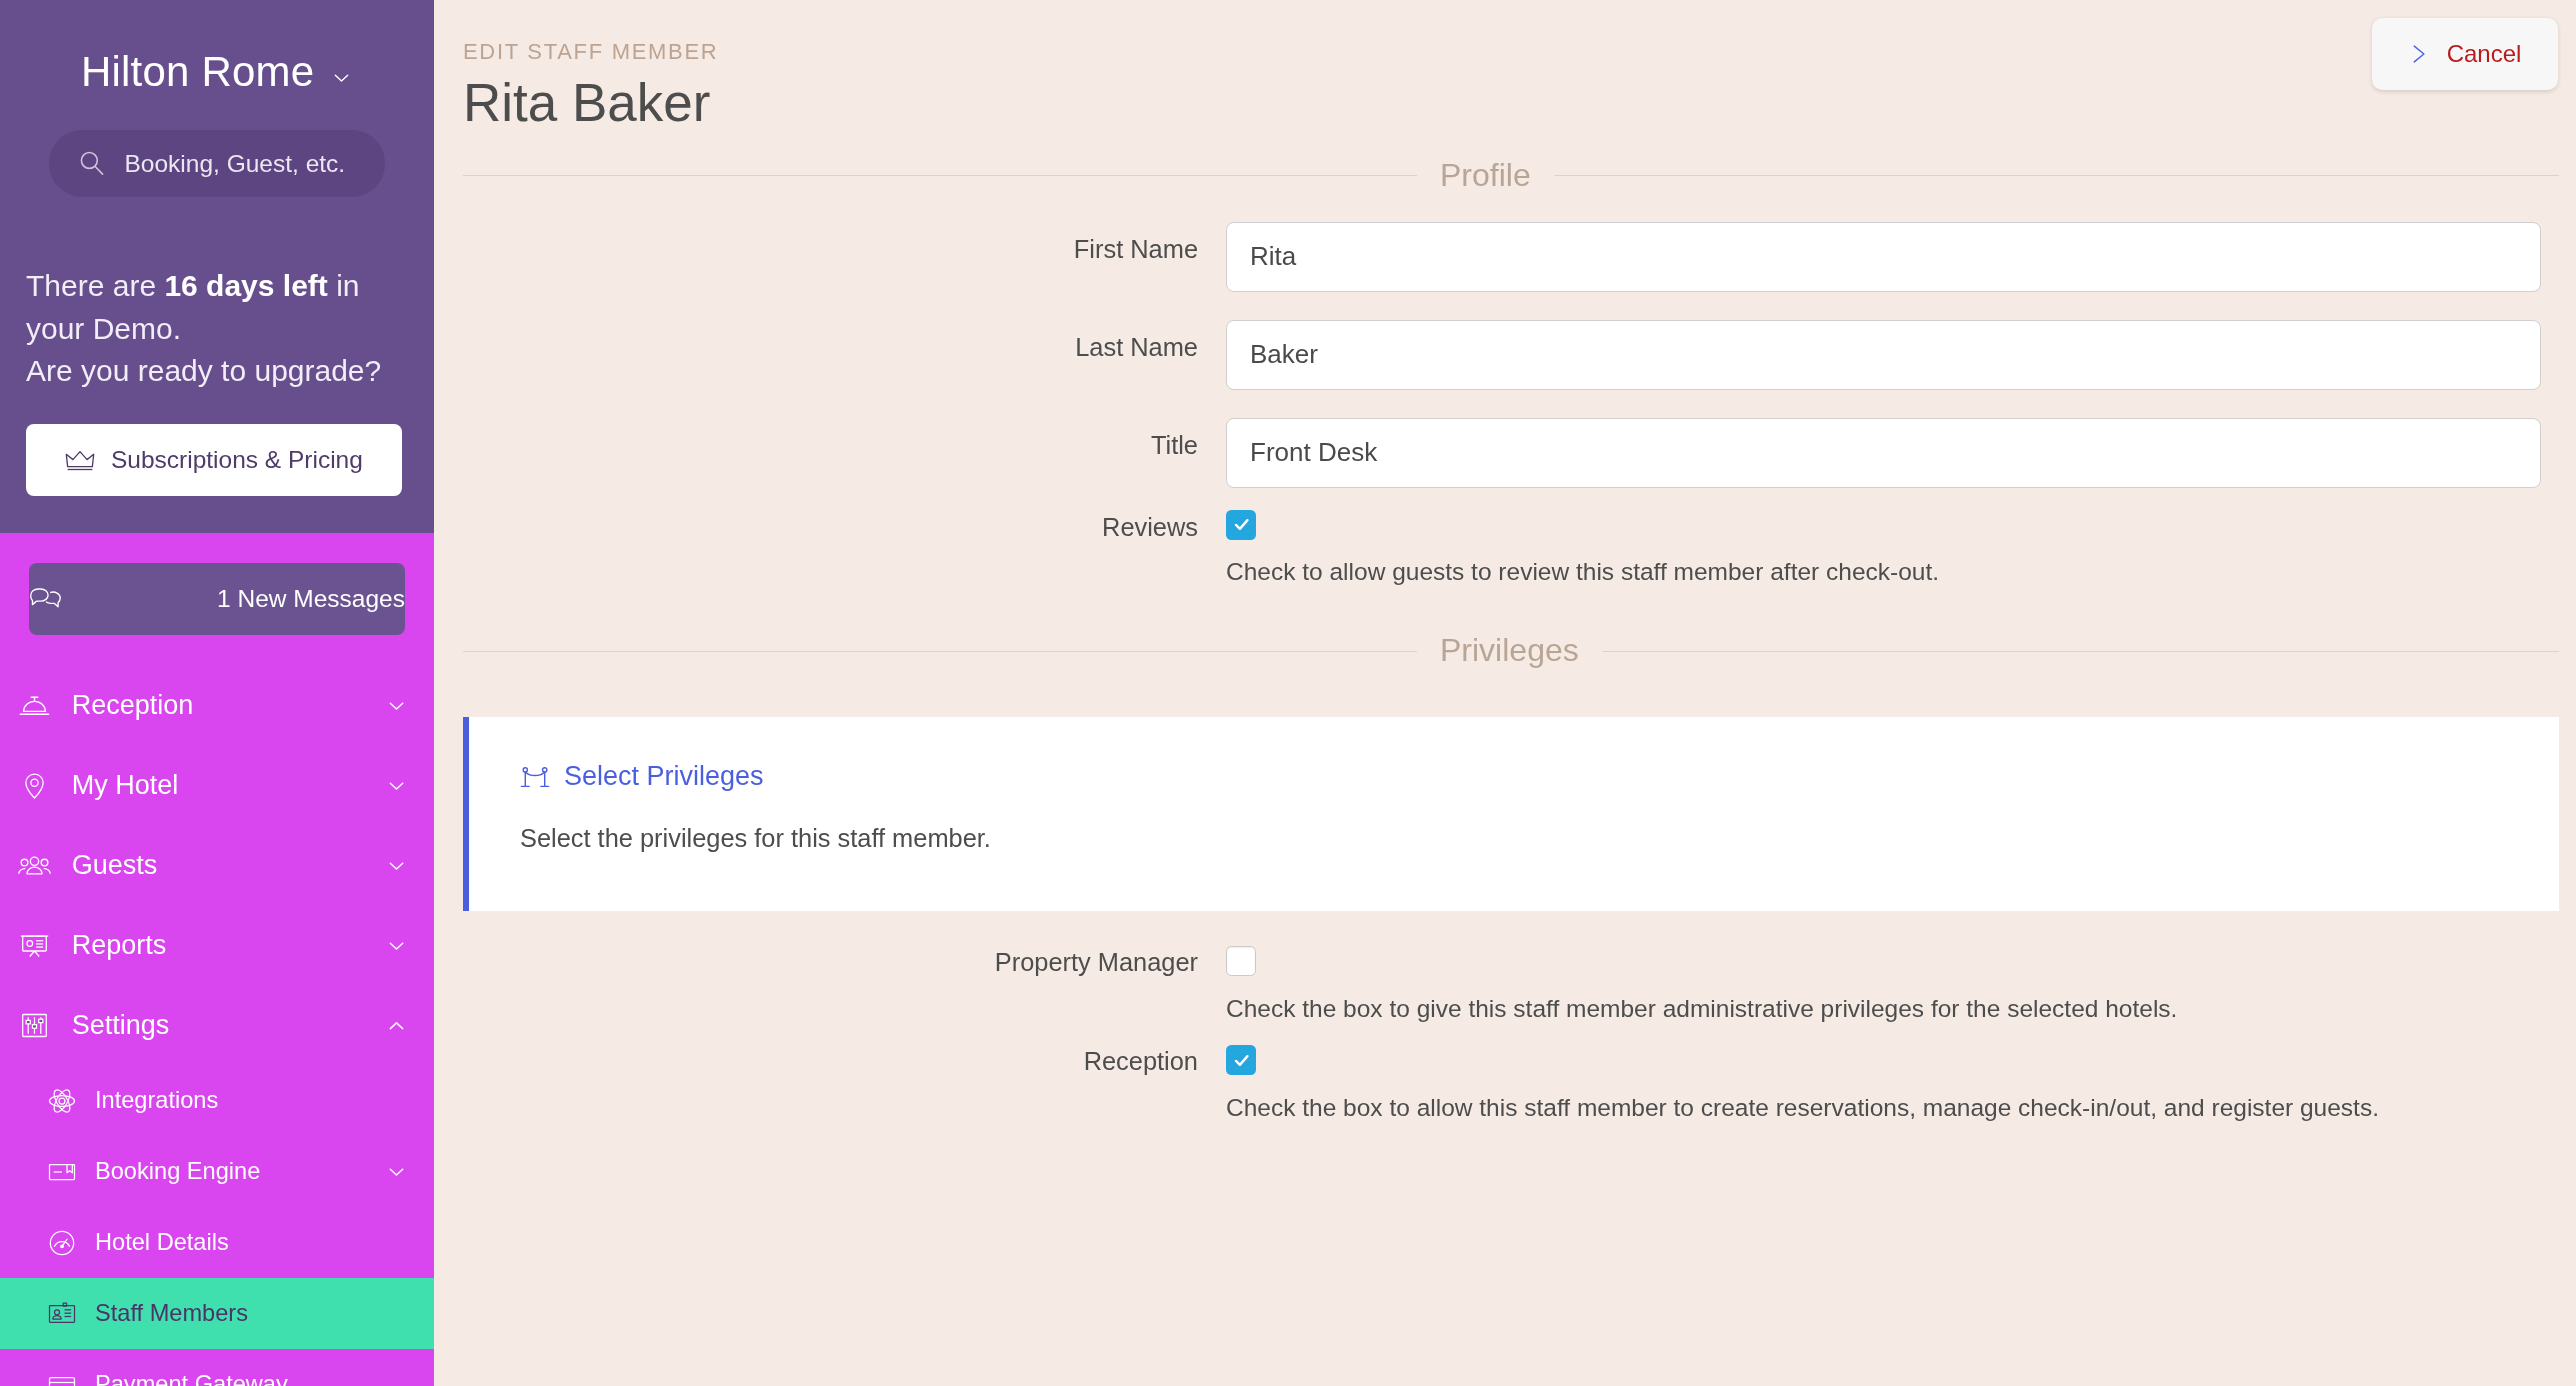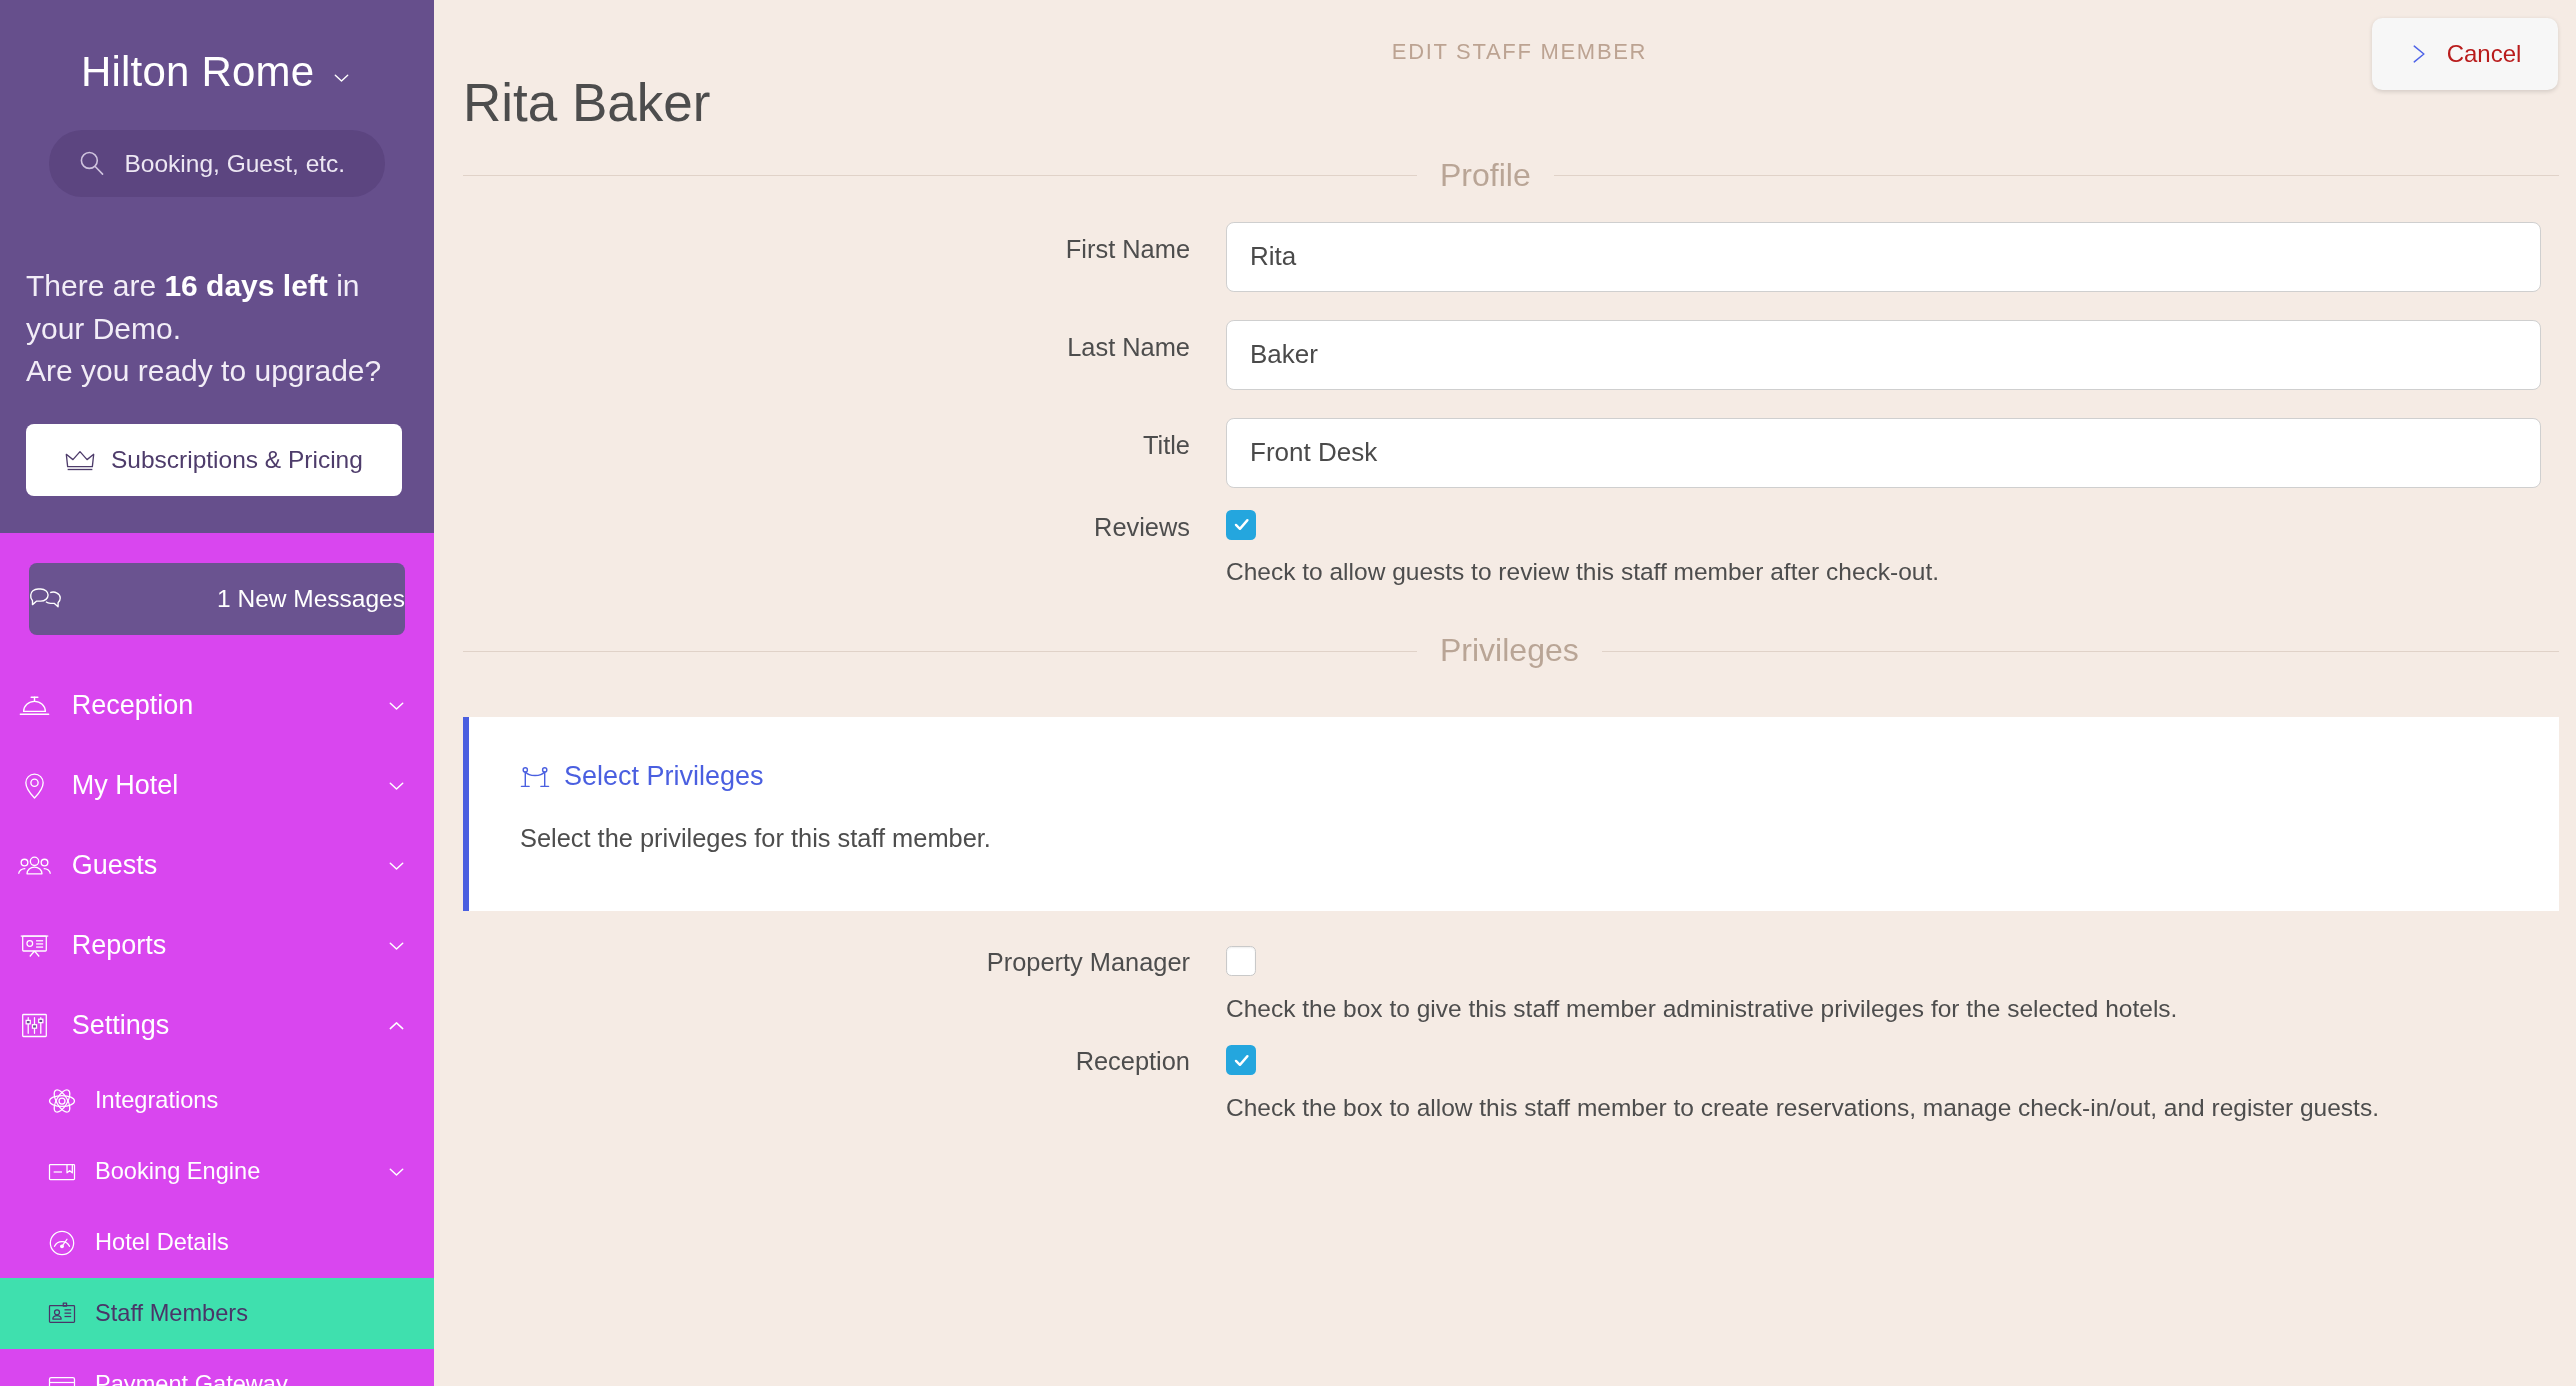--- a/index.html
+++ b/index.html
@@ -159,21 +159,20 @@
   .page-head {
     padding: 39px 0 0 29px;
     position: relative;
   }
   .eyebrow {
     font-size: 22px;
     letter-spacing: 1.7px;
     color: #BCA392;
     font-weight: 400;
     text-transform: uppercase;
-    text-align: center;
   }
   .page-title {
     margin-top: 8.8px;
     font-size: 53px;
     font-weight: 300;
     color: #4D4D4D;
     line-height: 1.1;
   }
 
   .cancel-btn {
@@ -218,21 +217,21 @@
 
   .frow {
     display: flex;
     align-items: flex-start;
     margin-top: 28px;
   }
   .frow .flabel {
     width: 792px;
     flex: 0 0 792px;
     text-align: right;
-    padding-right: 36px;
+    padding-right: 28px;
     padding-top: 13px;
     font-size: 25.4px;
     color: #4D4D4D;
     font-weight: 400;
   }
   .frow .fctl { flex: 1 1 auto; padding-right: 17.5px; }
 
   .tinput {
     width: 100%;
     height: 70px;

